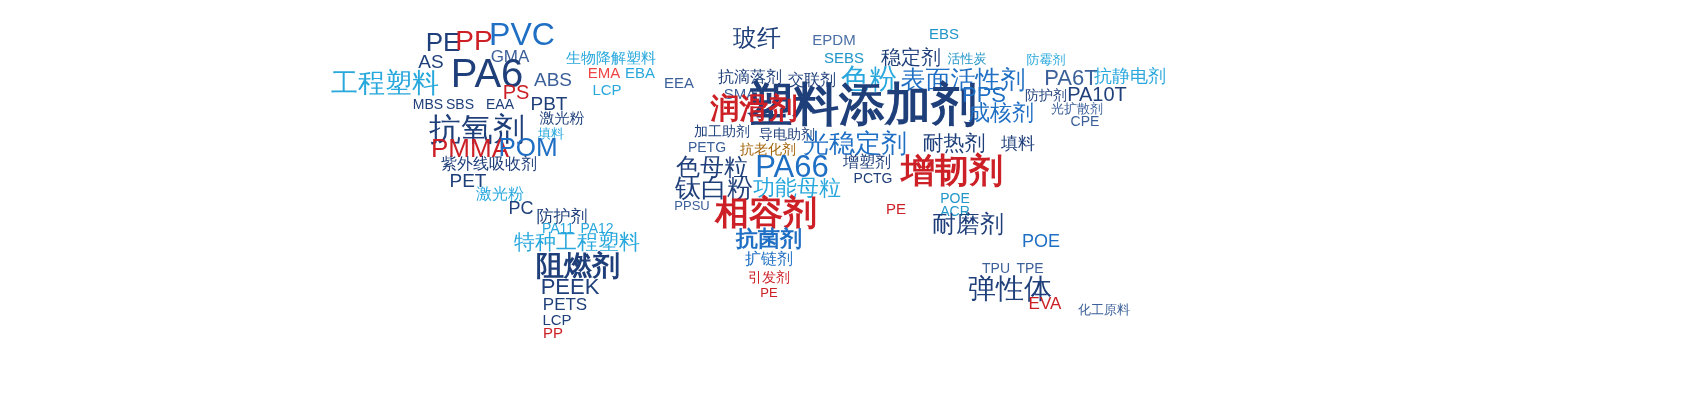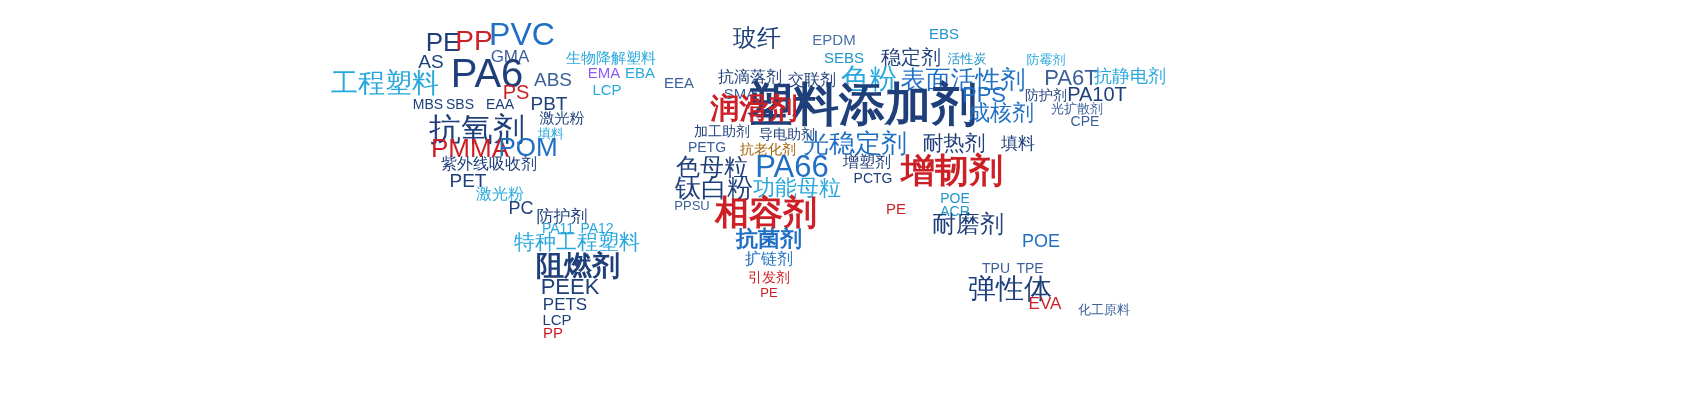--- a/index.html
+++ b/index.html
@@ -39,21 +39,21 @@
     <span class="w" style="left: 944px; top: 33px; font-size: 15px; color: rgb(33, 150, 201); font-weight: 400;">EBS</span>
     <span class="w" style="left: 431px; top: 61px; font-size: 19px; color: rgb(31, 63, 122); font-weight: 400;">AS</span>
     <span class="w" style="left: 611px; top: 57px; font-size: 15px; color: rgb(41, 168, 221); font-weight: 400;">生物降解塑料</span>
     <span class="w" style="left: 844px; top: 57px; font-size: 15px; color: rgb(33, 150, 201); font-weight: 400;">SEBS</span>
     <span class="w" style="left: 911px; top: 57px; font-size: 20px; color: rgb(31, 63, 122); font-weight: 400;">稳定剂</span>
     <span class="w" style="left: 967px; top: 58px; font-size: 13px; color: rgb(33, 150, 201); font-weight: 400;">活性炭</span>
     <span class="w" style="left: 1046px; top: 59px; font-size: 13px; color: rgb(41, 168, 221); font-weight: 400;">防霉剂</span>
     <span class="w" style="left: 385px; top: 83px; font-size: 27px; color: rgb(41, 168, 221); font-weight: 400;">工程塑料</span>
     <span class="w" style="left: 487px; top: 73px; font-size: 40px; color: rgb(31, 63, 122); font-weight: 400;">PA6</span>
     <span class="w" style="left: 553px; top: 79px; font-size: 19px; color: rgb(59, 95, 153); font-weight: 400;">ABS</span>
-    <span class="w" style="left: 604px; top: 72px; font-size: 15px; color: #8b5cf6; font-weight: 400;">EMA</span>
+    <span class="w" style="left: 604px; top: 72px; font-size: 15px; color: #ef4444; font-weight: 400;">EMA</span>
     <span class="w" style="left: 640px; top: 72px; font-size: 15px; color: rgb(41, 168, 221); font-weight: 400;">EBA</span>
     <span class="w" style="left: 679px; top: 82px; font-size: 15px; color: rgb(59, 95, 153); font-weight: 400;">EEA</span>
     <span class="w" style="left: 750px; top: 77px; font-size: 16px; color: rgb(31, 63, 122); font-weight: 400;">抗滴落剂</span>
     <span class="w" style="left: 812px; top: 80px; font-size: 16px; color: rgb(31, 63, 122); font-weight: 400;">交联剂</span>
     <span class="w" style="left: 869px; top: 79px; font-size: 28px; color: rgb(41, 168, 221); font-weight: 400;">色粉</span>
     <span class="w" style="left: 963px; top: 79px; font-size: 25px; color: rgb(31, 111, 196); font-weight: 400;">表面活性剂</span>
     <span class="w" style="left: 1071px; top: 78px; font-size: 22px; color: rgb(59, 95, 153); font-weight: 400;">PA6T</span>
     <span class="w" style="left: 1130px; top: 76px; font-size: 18px; color: rgb(41, 168, 221); font-weight: 400;">抗静电剂</span>
     <span class="w" style="left: 607px; top: 89px; font-size: 15px; color: rgb(41, 168, 221); font-weight: 400;">LCP</span>
     <span class="w" style="left: 740px; top: 93px; font-size: 15px; color: rgb(59, 95, 153); font-weight: 400;">SMA</span>

